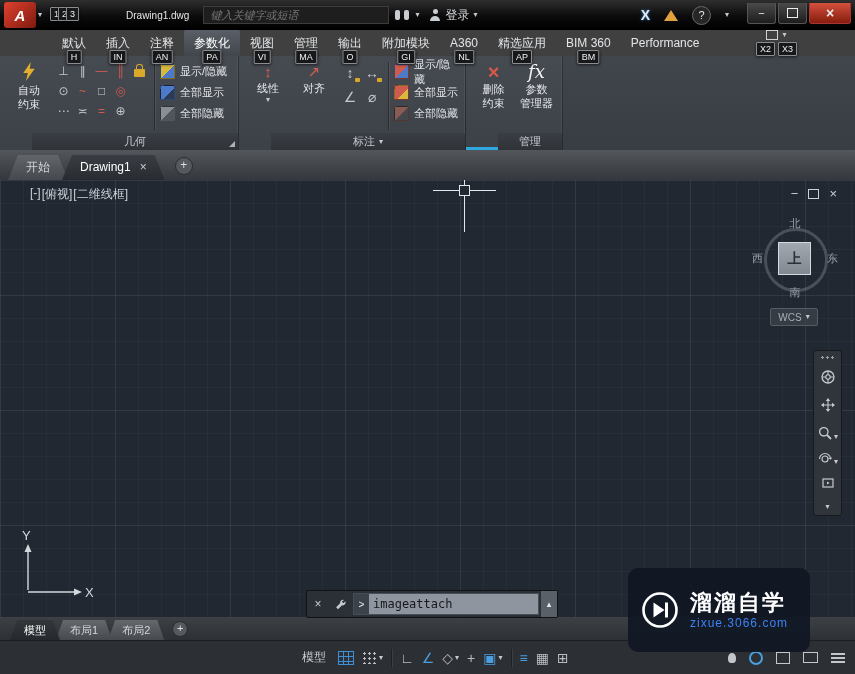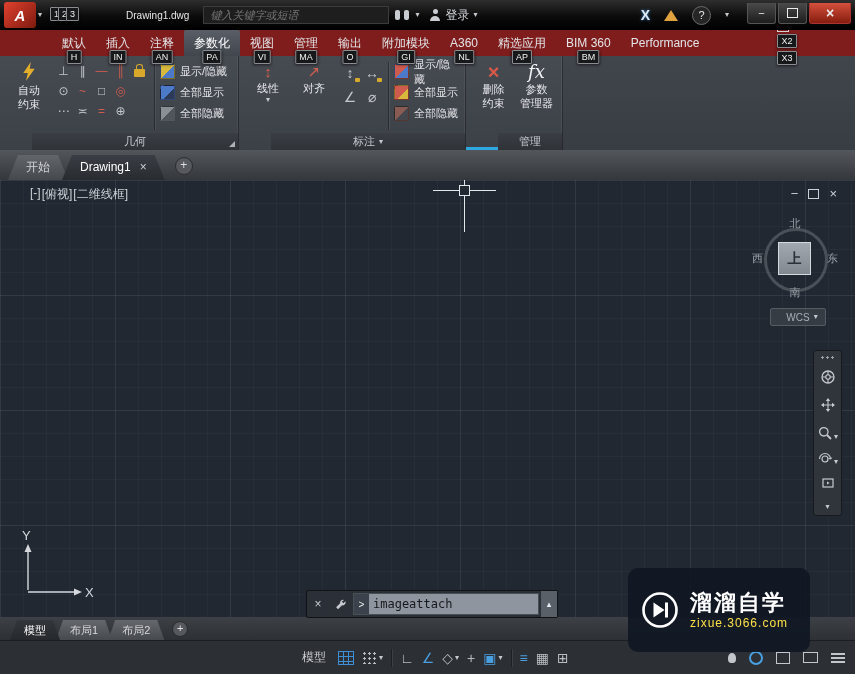--- a/index.html
+++ b/index.html
@@ -39,28 +39,28 @@
   .xlogo{font-weight:bold;font-size:14px;color:#dfe9f5;text-shadow:0 0 3px #3f8fd6;}
   .tri{width:0;height:0;border-left:7px solid transparent;border-right:7px solid transparent;border-bottom:11px solid #e0a23e;}
   .help{width:17px;height:17px;border-radius:50%;background:#262626;border:1px solid #6a6a6a;display:flex;
     align-items:center;justify-content:center;font-size:11px;color:#e8e8e8;}
   .winbtns{display:flex;align-items:flex-start;gap:2px;margin-right:4px;margin-top:-4px;}
   .wbtn{width:27px;height:20px;display:flex;align-items:center;justify-content:center;border:1px solid #555;
     border-top:none;background:linear-gradient(#4a4a4a,#1d1d1d);border-radius:0 0 3px 3px;color:#ececec;font-size:11px;}
   .wbtn.close{width:40px;background:linear-gradient(#d4503c,#861d0e);border-color:#a33;font-size:14px;font-weight:bold;}
   .wbox{width:9px;height:8px;border:1.5px solid #ececec;}
   
-  .tabrow{position:absolute;top:30px;left:0;right:0;height:26px;background:#7f1d1d;display:flex;align-items:stretch;
+  .tabrow{position:absolute;top:30px;left:0;right:0;height:26px;background:#404040;display:flex;align-items:stretch;
     padding-left:52px;z-index:35;}
   .tab{position:relative;padding:0 10px;line-height:26px;font-size:12px;color:#e2e4e7;}
   .tab.active{background:linear-gradient(#5a5f67,#41464d);color:#fff;border-radius:2px 2px 0 0;}
   .tab-extra{margin-left:auto;margin-right:58px;display:flex;flex-direction:column;align-items:center;justify-content:center;gap:2px;}
   .te-top{display:flex;gap:4px;align-items:center;}
   .te-box{width:10px;height:8px;border:1px solid #cfd2d6;}
-  .te-keys{display:flex;gap:3px;flex-direction:column;}
+  .te-keys{display:flex;gap:3px;}
   .te-keys .keytip{position:static;transform:none;}
   
   .ribbon{position:absolute;top:56px;left:0;right:0;height:94px;display:flex;background:linear-gradient(#464a51,#3c4047);z-index:25;}
   .panel{position:relative;height:94px;border-right:1px solid rgba(0,0,0,.35);box-shadow:inset -1px 0 0 rgba(255,255,255,.06);}
   .panel.hl{box-shadow:inset -1px 0 0 rgba(255,255,255,.06),inset 0 -3px 0 #2ea8e0;}
   .p-geo{width:238px;} .p-dim{width:226px;} .p-mgr{width:96px;}
   .ribbon-rest{flex:1;background:linear-gradient(#41454c,#383c43);}
   .panel-title{position:absolute;bottom:0;left:0;right:0;height:17px;background:linear-gradient(#3a3e44,#2f3338);
     font-size:11px;color:#c6cad0;display:flex;align-items:center;justify-content:center;gap:4px;margin-left:32px;}
   .launcher{position:absolute;right:3px;bottom:3px;width:0;height:0;border-left:6px solid transparent;border-bottom:6px solid #aeb2b8;}
@@ -116,21 +116,21 @@
   .pickbox{position:absolute;left:459px;top:5px;width:9px;height:9px;border:1px solid #e3e6ea;background:#222831;}
   .vcube{position:absolute;left:755px;top:38px;width:80px;height:78px;font-size:11px;color:#9aa1a9;}
   .vc-ring{position:absolute;left:9px;top:10px;width:58px;height:58px;border:3px solid rgba(120,128,138,.45);border-radius:50%;}
   .vc-face{position:absolute;left:23px;top:24px;width:31px;height:31px;background:linear-gradient(#a2a8b0,#82888f);
     border:1px solid #d5dae0;color:#2b3036;font-size:14px;font-weight:bold;display:flex;align-items:center;justify-content:center;}
   .vc-n{position:absolute;left:50%;transform:translateX(-50%);top:-2px;}
   .vc-s{position:absolute;left:50%;transform:translateX(-50%);bottom:-4px;}
   .vc-w{position:absolute;left:-3px;top:33px;}
   .vc-e{position:absolute;right:-3px;top:33px;}
   .wcs{position:absolute;left:770px;top:128px;width:46px;height:16px;background:rgba(62,68,76,.7);border:1px solid #565c64;
-    border-radius:2px;color:#a8aeb6;font-size:10px;display:flex;align-items:center;justify-content:center;gap:4px;padding-left:8px;}
+    border-radius:2px;color:#a8aeb6;font-size:10px;display:flex;align-items:center;justify-content:center;gap:4px;}
   .navbar{position:absolute;left:813px;top:170px;width:27px;padding:4px 0;background:rgba(50,54,60,.92);
     border:1px solid #17191d;border-radius:3px;display:flex;flex-direction:column;align-items:center;gap:9px;z-index:10;}
   .grip{width:15px;height:5px;background-image:radial-gradient(circle,#9aa0a7 1px,transparent 1.3px);background-size:5px 5px;}
   .nrow{display:flex;align-items:flex-end;gap:1px;}
   .ucs{position:absolute;left:8px;top:348px;}
   .cmdbar{position:absolute;left:306px;top:410px;width:250px;height:26px;display:flex;align-items:stretch;
     background:rgba(44,48,55,.9);border:1px solid #101216;border-radius:2px;z-index:20;}
   .cmd-btn{width:22px;display:flex;align-items:center;justify-content:center;color:#c6cace;font-size:12px;}
   .cmd-input{flex:1;margin:2px;background:#8e959f;border:1px solid #4a4f57;display:flex;align-items:stretch;}
   .cmd-chip{width:15px;background:#3c424b;color:#eceef1;font-size:10px;display:flex;align-items:center;justify-content:center;}
@@ -159,21 +159,21 @@
   .sb-right{margin-left:auto;display:flex;align-items:center;gap:13px;padding-right:10px;}
   .mi-bulb{width:8px;height:10px;background:#c3c7cc;border-radius:50% 50% 40% 40%;}
   .mi-ring{width:10px;height:10px;border:2px solid #4a9fe0;border-radius:50%;}
   .mi-mon{width:12px;height:10px;border:1px solid #c3c7cc;}
   .mi-clean{width:13px;height:9px;border:1px solid #c3c7cc;}
   .mi-bars{width:14px;height:10px;background:repeating-linear-gradient(#c3c7cc 0 2px,transparent 2px 4px);}
   
   .watermark{position:absolute;left:628px;top:568px;width:182px;height:84px;background:rgba(16,24,36,.93);border-radius:10px;
     display:flex;align-items:center;gap:10px;padding:0 12px;box-sizing:border-box;z-index:60;}
   .wm-name{font-size:22px;font-weight:bold;color:#fff;letter-spacing:2px;line-height:26px;}
-  .wm-site{font-size:12px;color:#fde047;letter-spacing:1px;}
+  .wm-site{font-size:12px;color:#3b82f6;letter-spacing:1px;}
 </style>
 </head>
 <body>
 
 <div class="window">
 
   <div class="titlebar">
     <div class="app-btn">
       <span class="app-a">A</span>
     </div>

